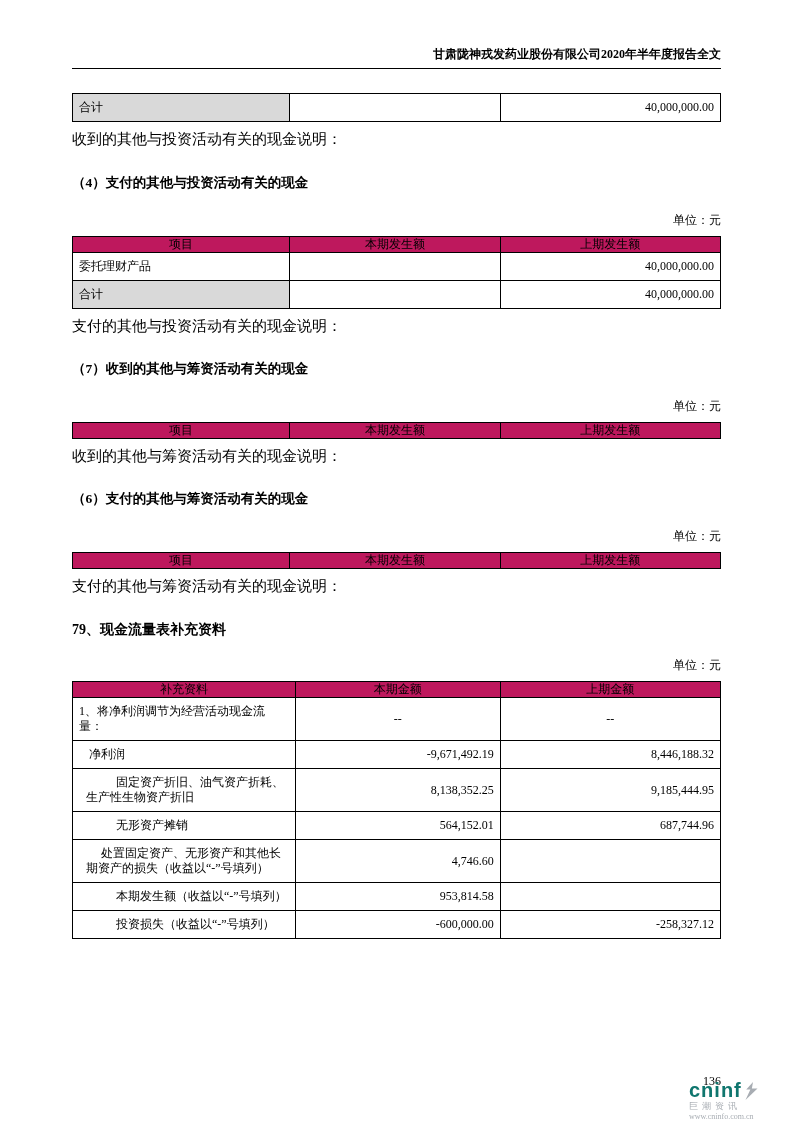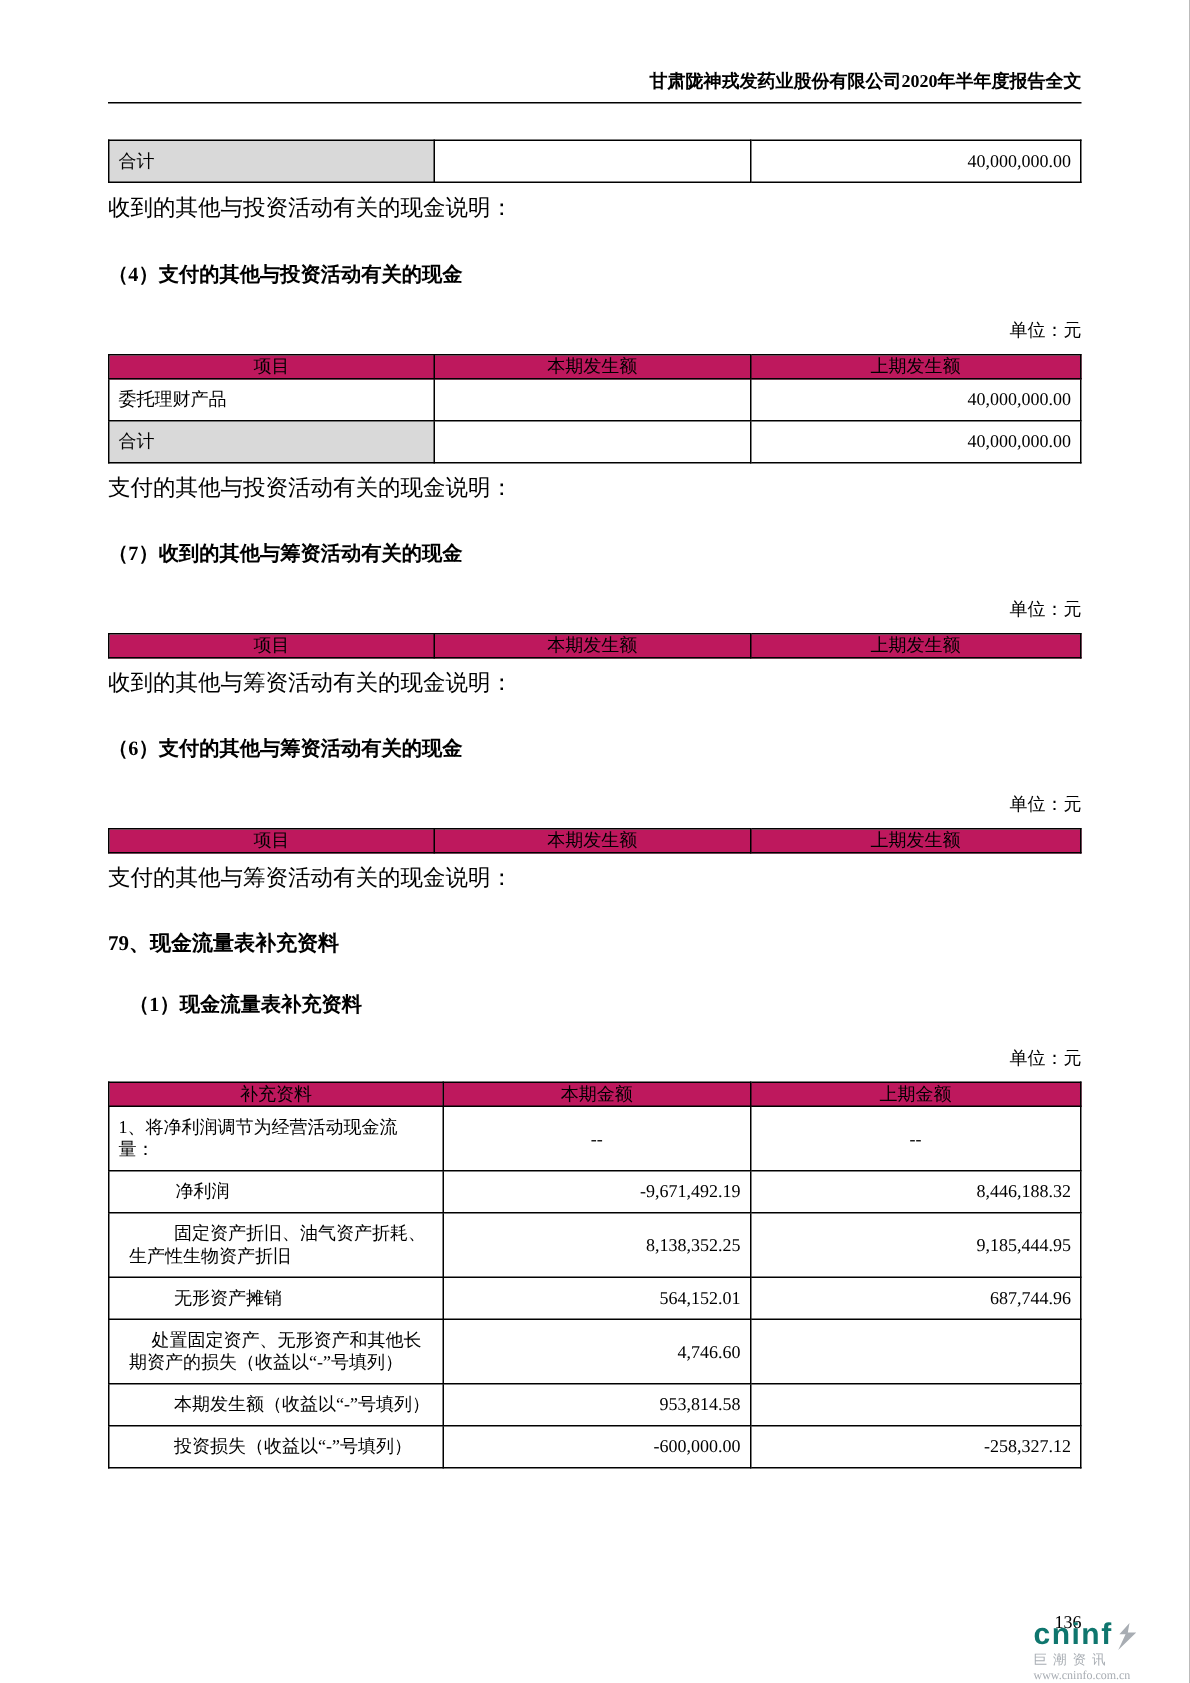--- a/index.html
+++ b/index.html
@@ -47,21 +47,21 @@
   .cell-total { background: #d9d9d9; }
   .num { text-align: right; }
   .center { text-align: center; }
   .note { font-size: 15px; line-height: 15px; margin-top: 10px; }
   .sec-heading { font-size: 13.5px; font-weight: bold; margin-top: 26px; line-height: 18px; }
   .sec-heading.first { margin-top: 27px; }
   .unit { text-align: right; font-size: 12px; line-height: 15px; margin-top: 21px; }
   .unit.tight { margin-top: 19px; }
   .h79 { font-size: 14px; font-weight: bold; margin-top: 26px; line-height: 19px; }
   .h79sub { font-size: 13.5px; font-weight: bold; margin-top: 22px; margin-left: 14px; line-height: 18px; }
-  .ind-a { padding-left: 44px; }
+  .ind-a { padding-left: 16px; }
   .ind-b { padding-left: 43px; }
   .hang-a { padding-left: 13px; text-indent: 15px; }
   .hang-b { padding-left: 13px; text-indent: 30px; }
   .page-number {
     position: absolute;
     top: 1074px;
     right: 72px;
     font-size: 12px;
   }
   .logo {
@@ -173,21 +173,20 @@
       <tr>
         <th>项目</th>
         <th>本期发生额</th>
         <th>上期发生额</th>
       </tr>
     </thead>
   </table>
   <div class="note">支付的其他与筹资活动有关的现金说明：</div>
 
   <div class="h79">79、现金流量表补充资料</div>
-  <div class="h79sub">（1）现金流量表补充资料</div>
   <div class="unit tight">单位：元</div>
 
   <table>
     <colgroup>
         <col style="width:34.4%">
         <col style="width:31.6%">
         <col style="width:34%">
       </colgroup>
     <thead>
       <tr>

